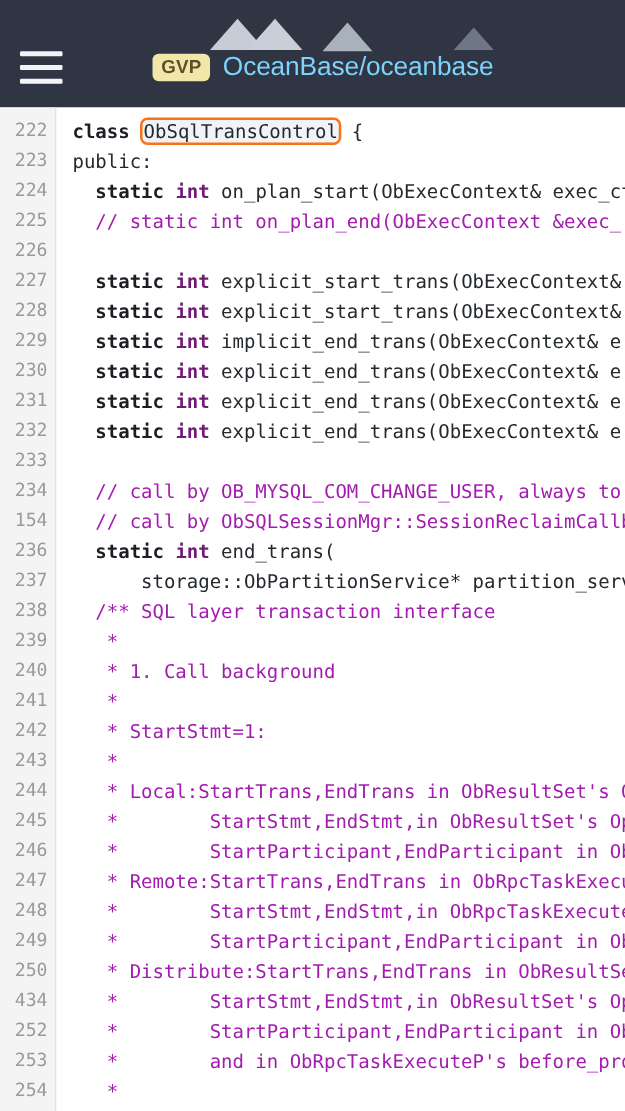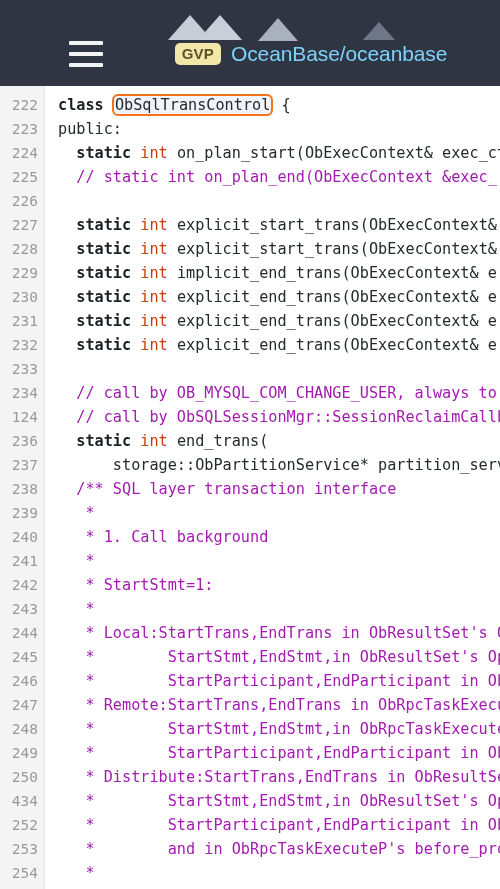--- a/index.html
+++ b/index.html
@@ -39,21 +39,20 @@
     border-color: transparent;
   }
   .header-row {
     position: absolute;
     left: 0;
     top: 30px;
     width: 500px;
     height: 48px;
     display: flex;
     align-items: center;
-    justify-content: center;
   }
   .hamburger {
     width: 34px;
     height: 26px;
     margin-left: 16px;
     margin-right: 10px;
     display: flex;
     flex-direction: column;
     justify-content: space-between;
     flex: none;
@@ -140,22 +139,22 @@
     line-height: 24px;
     color: #24292e;
     white-space: pre;
     flex: none;
   }
   .kw {
     font-weight: bold;
     color: #1b1f23;
   }
   .ty {
-    font-weight: normal;
-    color: #c2410c;
+    font-weight: bold;
+    color: #701a75;
   }
   .cm {
     color: #a21caf;
   }
   .sel {
     border: 2px solid #f97316;
     border-radius: 6px;
     background: #f0f4f9;
     padding: 0 1px;
     margin: 0 -1px;
@@ -195,21 +194,21 @@
       <div class="code-line"><div class="ln">225</div><div class="src"><span class="cm">  // static int on_plan_end(ObExecContext &amp;exec_</span></div></div>
       <div class="code-line"><div class="ln">226</div><div class="src"><span></span></div></div>
       <div class="code-line"><div class="ln">227</div><div class="src"><span>  </span><span class="kw">static </span><span class="ty">int</span><span> explicit_start_trans(ObExecContext&amp;</span></div></div>
       <div class="code-line"><div class="ln">228</div><div class="src"><span>  </span><span class="kw">static </span><span class="ty">int</span><span> explicit_start_trans(ObExecContext&amp;</span></div></div>
       <div class="code-line"><div class="ln">229</div><div class="src"><span>  </span><span class="kw">static </span><span class="ty">int</span><span> implicit_end_trans(ObExecContext&amp; e</span></div></div>
       <div class="code-line"><div class="ln">230</div><div class="src"><span>  </span><span class="kw">static </span><span class="ty">int</span><span> explicit_end_trans(ObExecContext&amp; e</span></div></div>
       <div class="code-line"><div class="ln">231</div><div class="src"><span>  </span><span class="kw">static </span><span class="ty">int</span><span> explicit_end_trans(ObExecContext&amp; e</span></div></div>
       <div class="code-line"><div class="ln">232</div><div class="src"><span>  </span><span class="kw">static </span><span class="ty">int</span><span> explicit_end_trans(ObExecContext&amp; e</span></div></div>
       <div class="code-line"><div class="ln">233</div><div class="src"><span></span></div></div>
       <div class="code-line"><div class="ln">234</div><div class="src"><span class="cm">  // call by OB_MYSQL_COM_CHANGE_USER, always to</span></div></div>
-      <div class="code-line"><div class="ln">124</div><div class="src"><span class="cm">  // call by ObSQLSessionMgr::SessionReclaimCallb</span></div></div>
+      <div class="code-line"><div class="ln">154</div><div class="src"><span class="cm">  // call by ObSQLSessionMgr::SessionReclaimCallb</span></div></div>
       <div class="code-line"><div class="ln">236</div><div class="src"><span>  </span><span class="kw">static </span><span class="ty">int</span><span> end_trans(</span></div></div>
       <div class="code-line"><div class="ln">237</div><div class="src"><span>      storage::ObPartitionService* partition_serv</span></div></div>
       <div class="code-line"><div class="ln">238</div><div class="src"><span class="cm">  /** SQL layer transaction interface</span></div></div>
       <div class="code-line"><div class="ln">239</div><div class="src"><span class="cm">   *</span></div></div>
       <div class="code-line"><div class="ln">240</div><div class="src"><span class="cm">   * 1. Call background</span></div></div>
       <div class="code-line"><div class="ln">241</div><div class="src"><span class="cm">   *</span></div></div>
       <div class="code-line"><div class="ln">242</div><div class="src"><span class="cm">   * StartStmt=1:</span></div></div>
       <div class="code-line"><div class="ln">243</div><div class="src"><span class="cm">   *</span></div></div>
       <div class="code-line"><div class="ln">244</div><div class="src"><span class="cm">   * Local:StartTrans,EndTrans in ObResultSet's O</span></div></div>
       <div class="code-line"><div class="ln">245</div><div class="src"><span class="cm">   *        StartStmt,EndStmt,in ObResultSet's Op</span></div></div>

